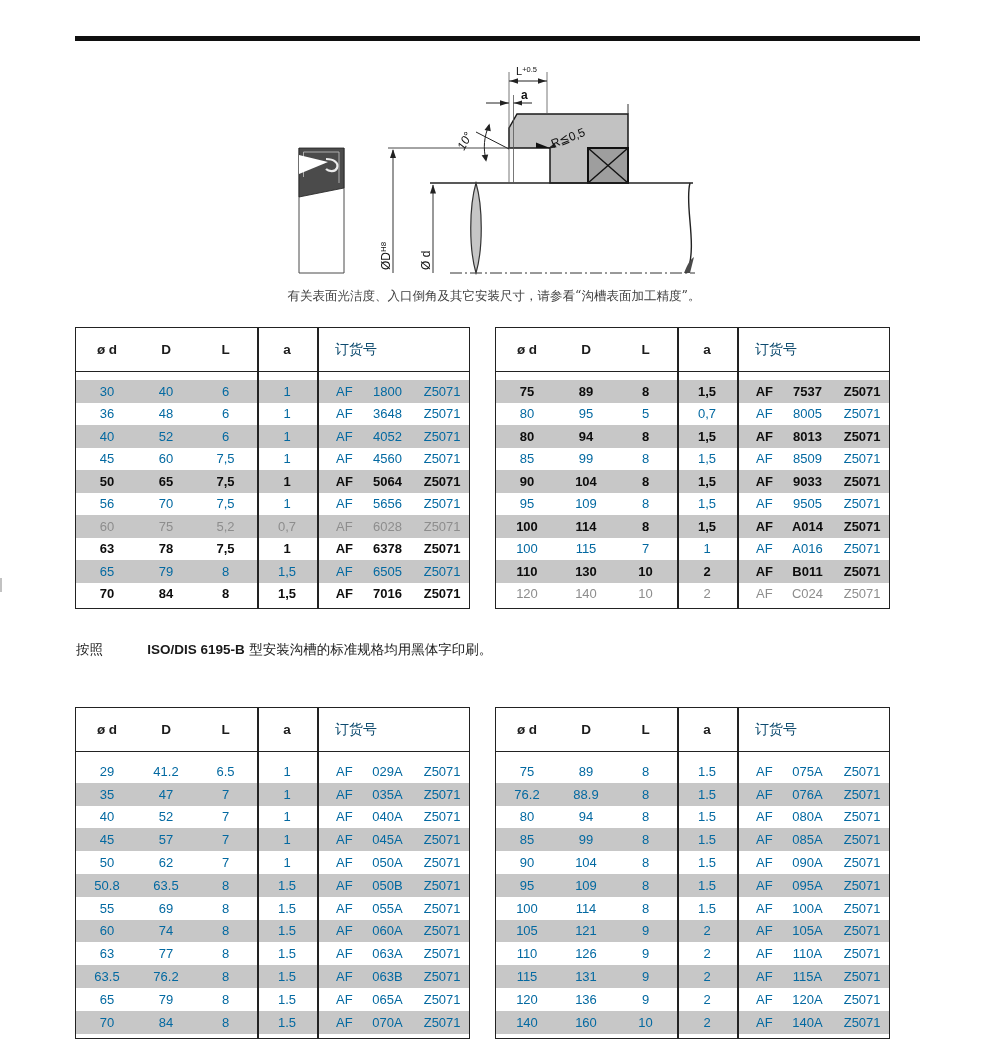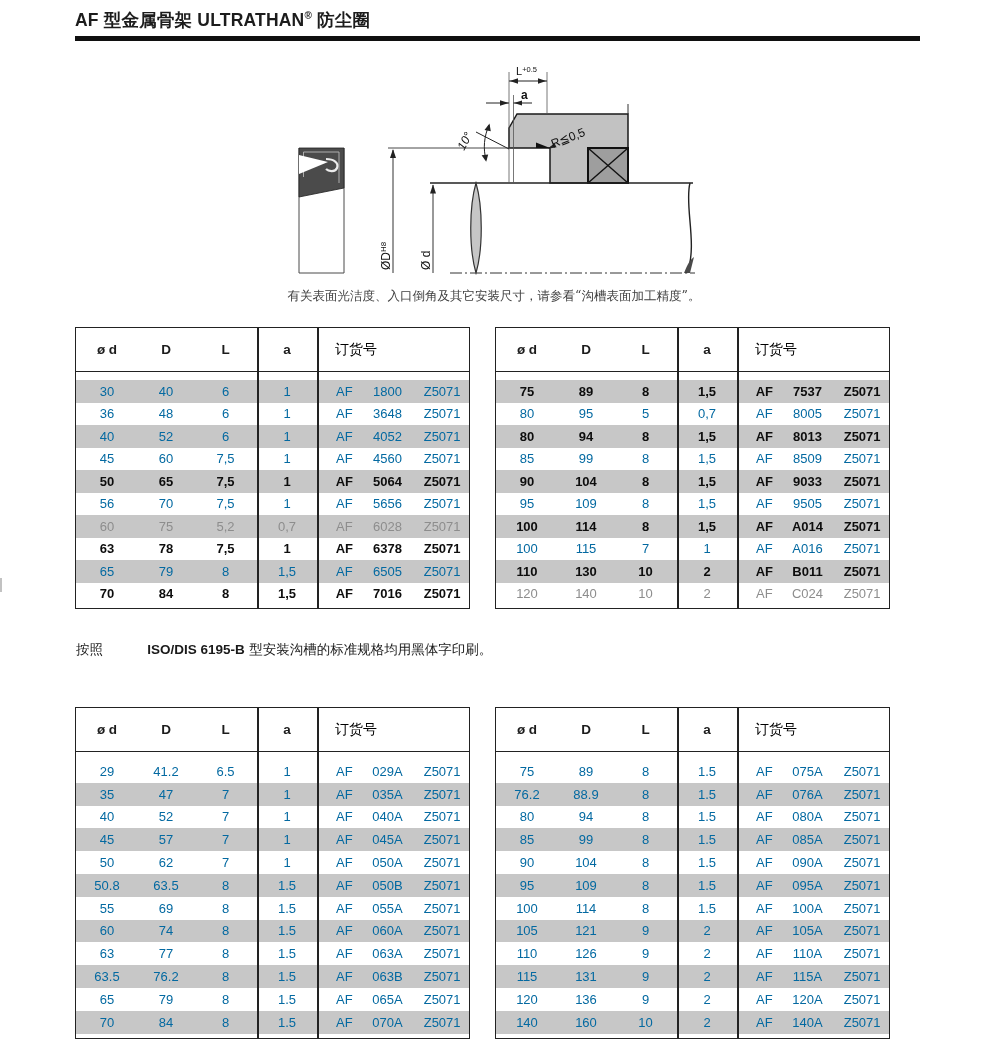--- a/index.html
+++ b/index.html
@@ -24,21 +24,21 @@
   #jis-heading{position:absolute;left:76px;top:676px;font-size:15.5px;font-weight:bold;margin-top:31px;}
 
   
   .dtable{position:absolute;width:395px;border:1.6px solid #222;background:#fff;box-sizing:border-box;}
   .dtable::before,.dtable::after{content:"";position:absolute;top:0;bottom:0;width:1.5px;background:#222;}
   .dtable::before{left:181px;}
   .dtable::after{left:241px;}
   .trow{display:flex;align-items:center;}
   .thead{height:43px;border-bottom:1.6px solid #222;font-size:13.5px;font-weight:bold;}
   .thead .hord{font-family:"DejaVu Serif","Liberation Serif",serif;font-weight:normal;
-        font-size:14px;justify-content:flex-start;padding-left:18px;color:#000000;}
+        font-size:14px;justify-content:flex-start;padding-left:18px;color:#0c4a6e;}
   .tbody{padding-top:8px;}
   .drow{height:22.5px;font-size:13px;color:#0369a1;}
   .jis .drow{height:22.8px;}
   .drow.shaded{background:#c7c7c7;}
   .drow.bold{font-weight:bold;color:#0d0d0d;}
   .drow.gray{color:#8d8d8d;}
   .c{display:flex;justify-content:center;box-sizing:border-box;}
   .cd{width:62px;} .cD{width:56px;} .cL{width:63px;} .ca{width:60px;}
   .cord{width:152px;justify-content:flex-start;padding-left:12px;}
   .op{display:inline-block;text-align:center;}
@@ -46,21 +46,20 @@
   .op:nth-child(2){width:58px;}
   .op:nth-child(3){width:56px;}
 
   #edge-artifact{position:absolute;left:0;top:578px;width:2px;height:14px;background:#c2c2c2;}
 </style>
 </head>
 <body>
 
 <div id="page">
 
-  <div id="title"><span>AF 型金属骨架 ULTRATHAN</span><sup>®</sup><span> 防尘圈</span></div>
   <div id="title-rule"></div>
 
   <svg id="diagram" viewBox="0 0 420 250">
 
     <g>
       <line x1="19" y1="93" x2="19" y2="218" stroke="#4a4a4a" stroke-width="1"></line>
       <line x1="64" y1="93" x2="64" y2="218" stroke="#4a4a4a" stroke-width="1"></line>
       <line x1="19" y1="218" x2="64" y2="218" stroke="#4a4a4a" stroke-width="1"></line>
       <path d="M19,93 L64,93 L64,133 L19,142 Z" fill="#4b4b4b" stroke="#222" stroke-width="0.8"></path>
       <path d="M23.5,122 L23.5,97 L59,97 L59,128" fill="none" stroke="#b9b9b9" stroke-width="0.9"></path>

